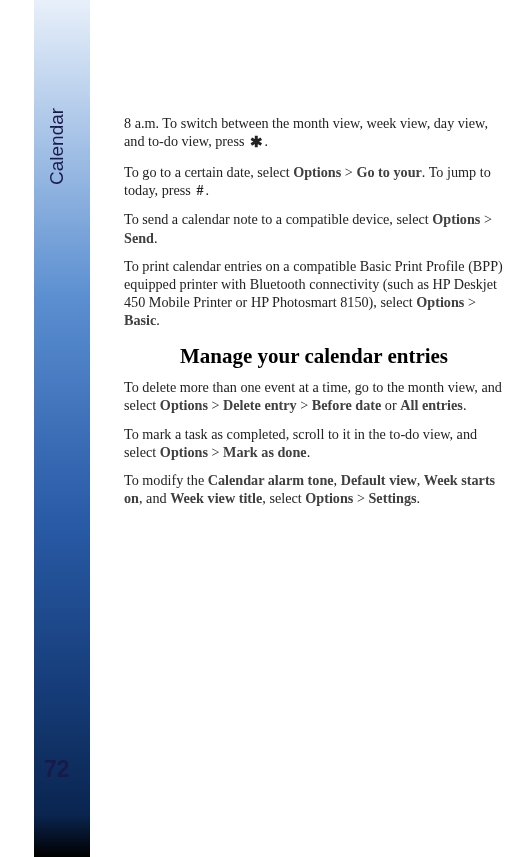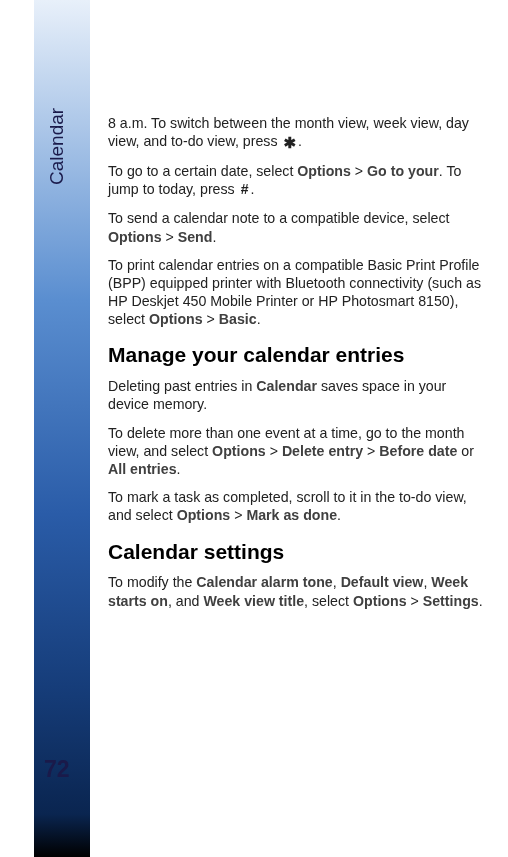--- a/index.html
+++ b/index.html
@@ -41,36 +41,38 @@
   .page-num {
     position: absolute;
     left: 44px;
     top: 756px;
     font-size: 23px;
     font-weight: bold;
     color: #1a1a4a;
   }
   .content {
     position: absolute;
-    left: 108px;
+    left: 124px;
     top: 114px;
     width: 380px;
     color: #222;
     font-size: 14.2px;
     line-height: 1.28;
+    font-family: Liberation Serif, serif;
   }
   .content p {
     margin-bottom: 10px;
   }
   .content h2 {
     font-size: 21px;
     font-weight: bold;
     margin-top: 14px;
     margin-bottom: 8px;
     color: #000;
+    text-align: center;
   }
   .link { color: #404040; font-weight: bold; }
   .key-asterisk {
     display: inline-block;
     font-weight: bold;
     font-size: 15px;
     vertical-align: middle;
     padding: 0 2px;
   }
   .key-hash {
@@ -102,31 +104,27 @@
   <p>
     <span>To send a calendar note to a compatible device, select </span><span class="link">Options</span><span> &gt; </span><span class="link">Send</span><span>.</span>
   </p>
 
   <p>
     <span>To print calendar entries on a compatible Basic Print Profile (BPP) equipped printer with Bluetooth connectivity (such as HP Deskjet 450 Mobile Printer or HP Photosmart 8150), select </span><span class="link">Options</span><span> &gt; </span><span class="link">Basic</span><span>.</span>
   </p>
 
   <h2>Manage your calendar entries</h2>
 
-  <p>
-    <span>Deleting past entries in </span><span class="link">Calendar</span><span> saves space in your device memory.</span>
-  </p>
 
   <p>
     <span>To delete more than one event at a time, go to the month view, and select </span><span class="link">Options</span><span> &gt; </span><span class="link">Delete entry</span><span> &gt; </span><span class="link">Before date</span><span> or </span><span class="link">All entries</span><span>.</span>
   </p>
 
   <p>
     <span>To mark a task as completed, scroll to it in the to-do view, and select </span><span class="link">Options</span><span> &gt; </span><span class="link">Mark as done</span><span>.</span>
   </p>
 
-  <h2>Calendar settings</h2>
 
   <p>
     <span>To modify the </span><span class="link">Calendar alarm tone</span><span>, </span><span class="link">Default view</span><span>, </span><span class="link">Week starts on</span><span>, and </span><span class="link">Week view title</span><span>, select </span><span class="link">Options</span><span> &gt; </span><span class="link">Settings</span><span>.</span>
   </p>
 
 </div>
 
 </body></html>

